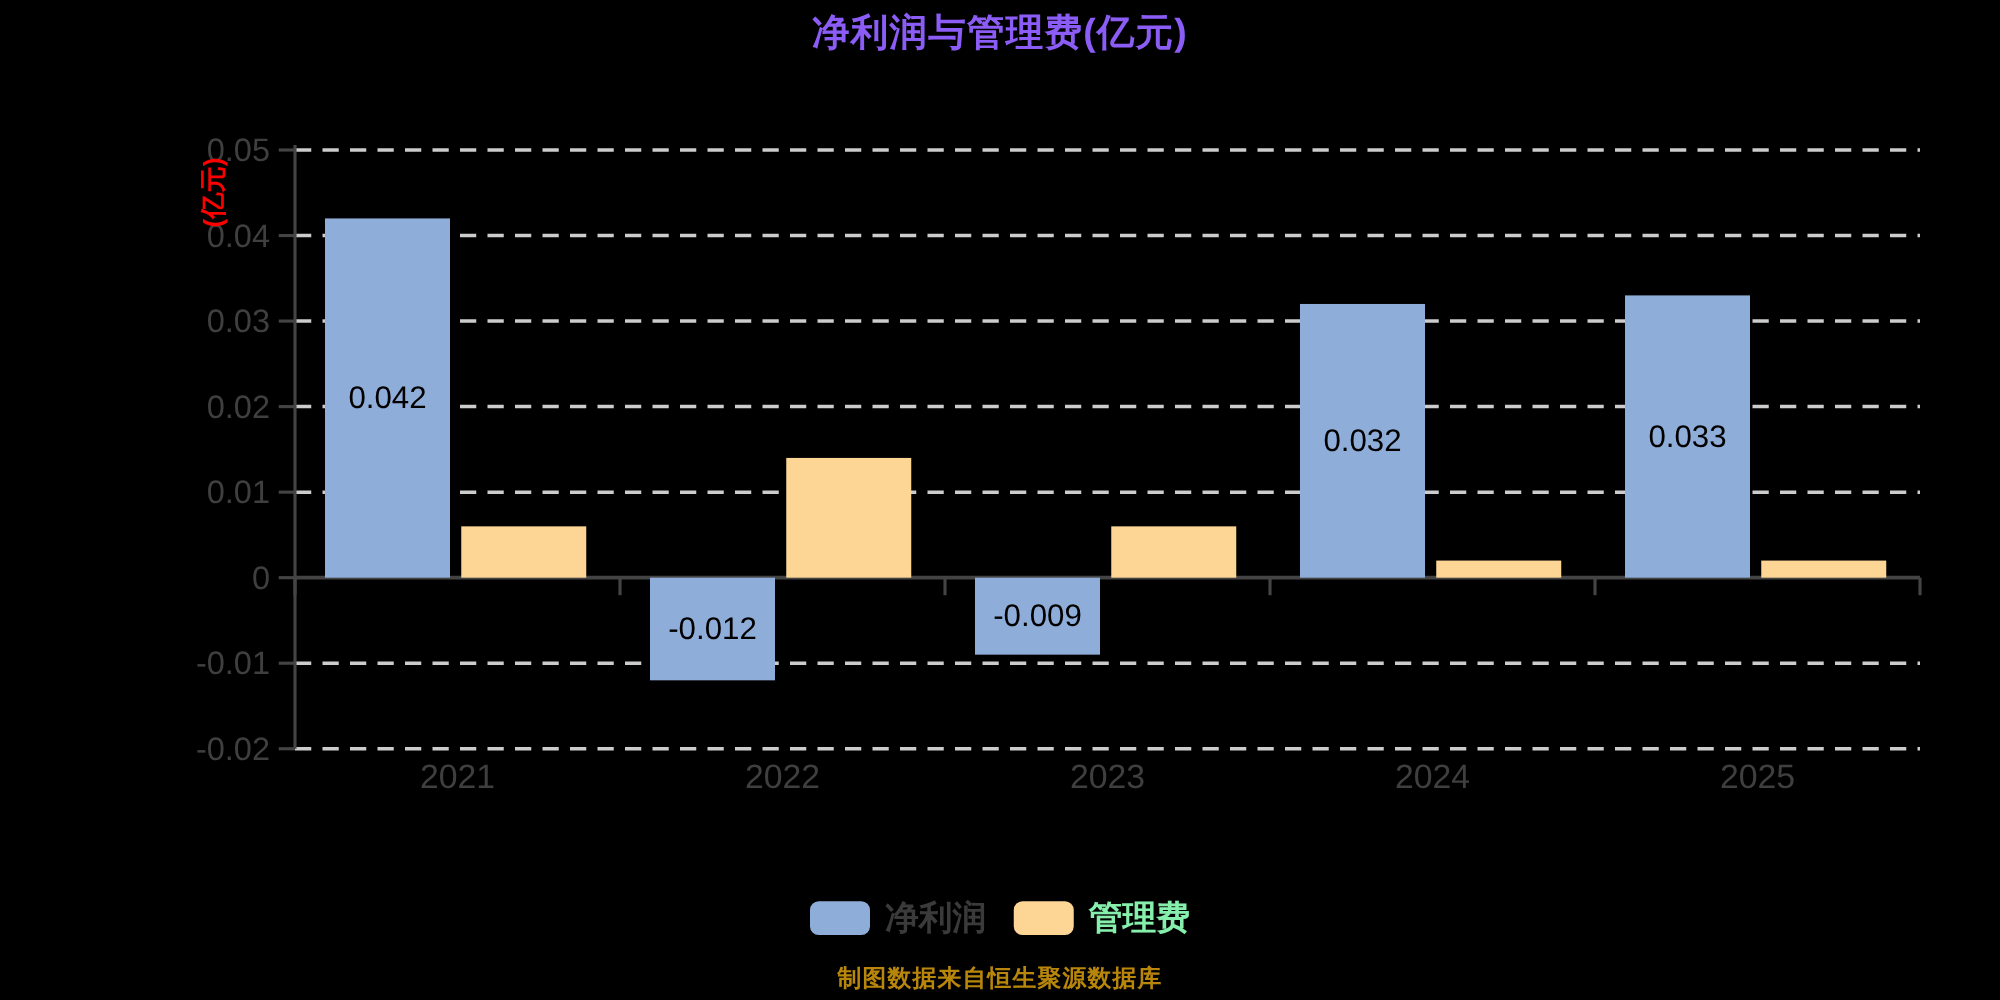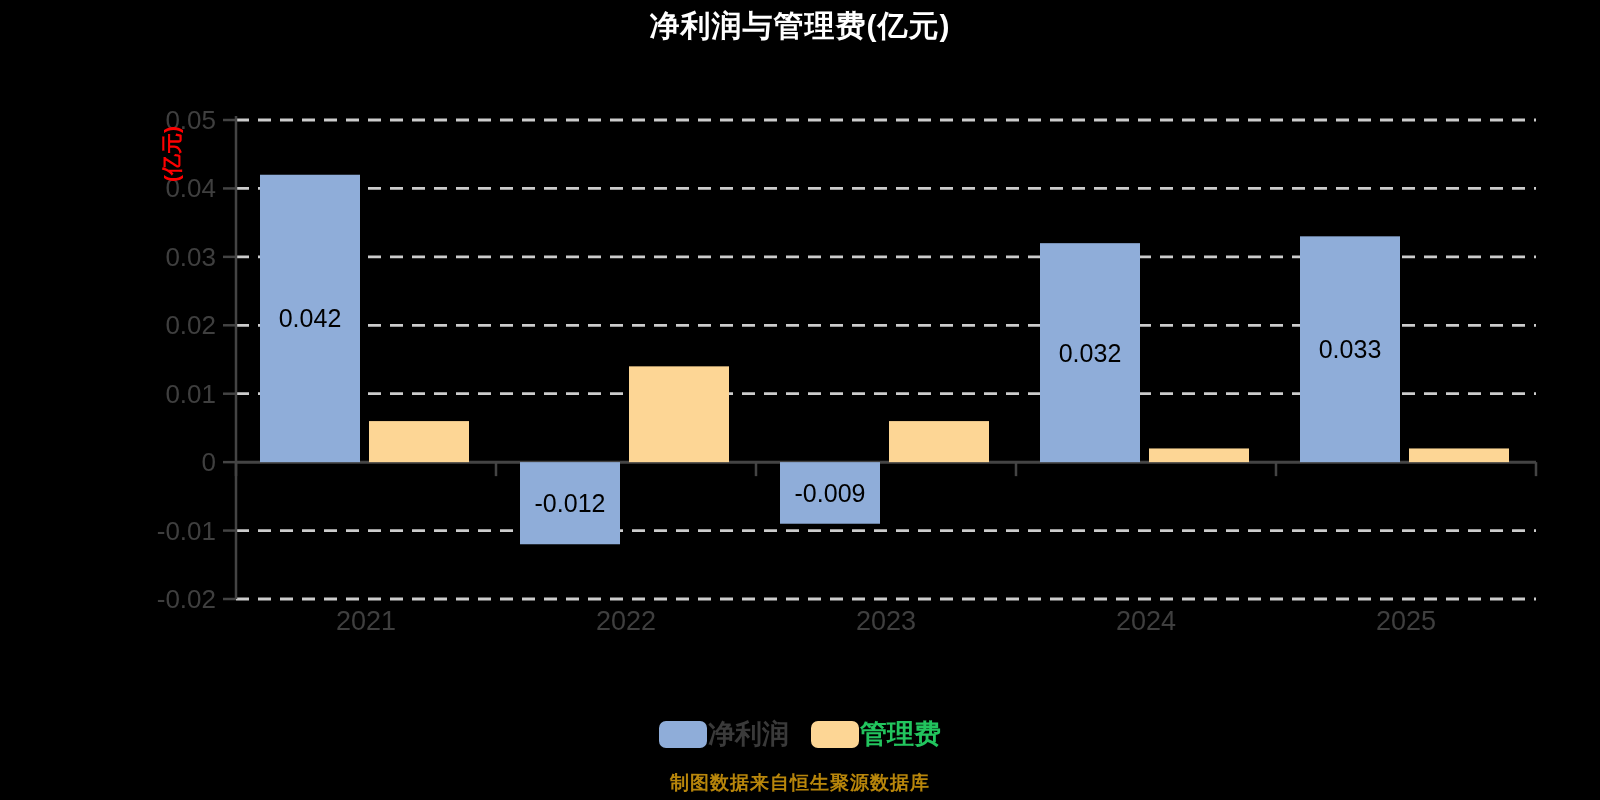--- a/index.html
+++ b/index.html
@@ -11,32 +11,32 @@
   .chart-title{
     position:absolute;top:6px;left:0;width:100%;
     text-align:center;font-size:30px;font-weight:bold;letter-spacing:1px;
   }
   #chart-svg{position:absolute;left:0;top:0;}
   #chart-svg text{font-family:"Liberation Sans","DejaVu Sans",sans-serif;}
   .legend{
     position:absolute;top:716px;left:0;width:100%;
     display:flex;justify-content:center;align-items:center;gap:22px;
   }
-  .legend-item{display:flex;align-items:center;gap:1px;cursor:pointer;}
+  .legend-item{display:flex;align-items:center;gap:12px;cursor:pointer;}
   .legend-swatch{width:48px;height:27px;border-radius:7px;}
   .legend-label{font-size:27px;font-weight:bold;}
   .chart-footer{
     position:absolute;top:770px;left:0;width:100%;
     text-align:center;font-size:19px;font-weight:bold;letter-spacing:1px;
   }
 </style>
 </head>
 <body>
 
-<div class="chart-title" style="color: #ffffff; text-align: center;">净利润与管理费(亿元)</div>
+<div class="chart-title" style="color: #8b5cf6; text-align: center;">净利润与管理费(亿元)</div>
 
 <svg id="chart-svg" width="1600" height="800" viewBox="0 0 1600 800">
     <line x1="236" y1="120" x2="1536" y2="120" stroke="#cccccc" stroke-width="2.8" stroke-dasharray="13 9"></line>
     <line x1="223" y1="120" x2="236" y2="120" stroke="#444444" stroke-width="2.5"></line>
     <text x="216" y="120" dominant-baseline="central" text-anchor="end" font-size="26" fill="#3f3f3f">0.05</text>
     <line x1="236" y1="188.42857142857144" x2="1536" y2="188.42857142857144" stroke="#cccccc" stroke-width="2.8" stroke-dasharray="13 9"></line>
     <line x1="223" y1="188.42857142857144" x2="236" y2="188.42857142857144" stroke="#444444" stroke-width="2.5"></line>
     <text x="216" y="188.42857142857144" dominant-baseline="central" text-anchor="end" font-size="26" fill="#3f3f3f">0.04</text>
     <line x1="236" y1="256.8571428571429" x2="1536" y2="256.8571428571429" stroke="#cccccc" stroke-width="2.8" stroke-dasharray="13 9"></line>
     <line x1="223" y1="256.8571428571429" x2="236" y2="256.8571428571429" stroke="#444444" stroke-width="2.5"></line>
@@ -86,17 +86,17 @@
     <text x="171" y="154" dominant-baseline="central" text-anchor="middle" font-size="21" font-weight="bold" fill="#ff0000" transform="rotate(-90 171 154)">(亿元)</text>
   </svg>
 
 <div class="legend">
   <div class="legend-item">
     <div class="legend-swatch" style="background: rgb(143, 173, 217);"></div>
     <span class="legend-label" style="color: rgb(58, 58, 58);">净利润</span>
   </div>
   <div class="legend-item">
     <div class="legend-swatch" style="background: rgb(253, 214, 149);"></div>
-    <span class="legend-label" style="color: #22c55e;">管理费</span>
+    <span class="legend-label" style="color: #86efac;">管理费</span>
   </div>
 </div>
 
 <div class="chart-footer" style="color: rgb(184, 134, 11);">制图数据来自恒生聚源数据库</div>
 
 </body></html>

